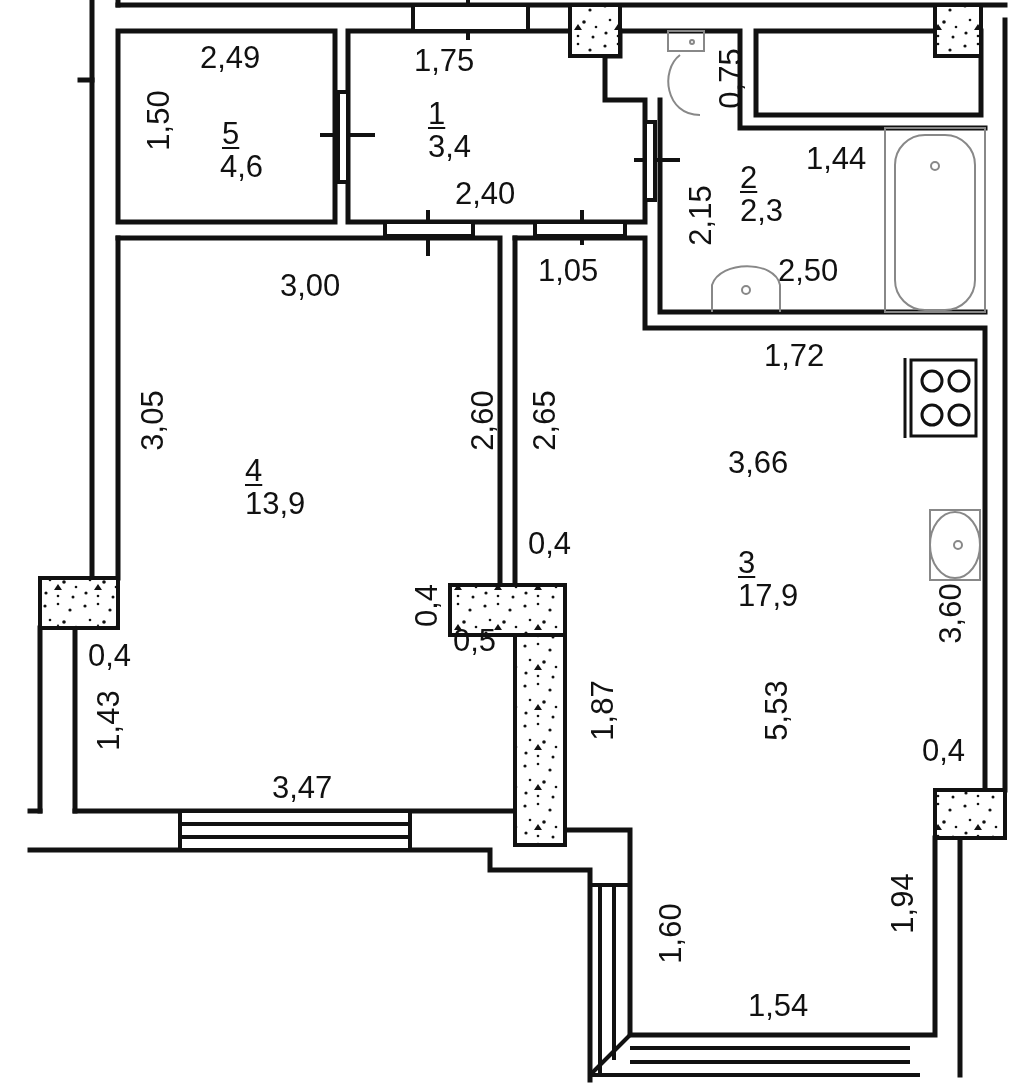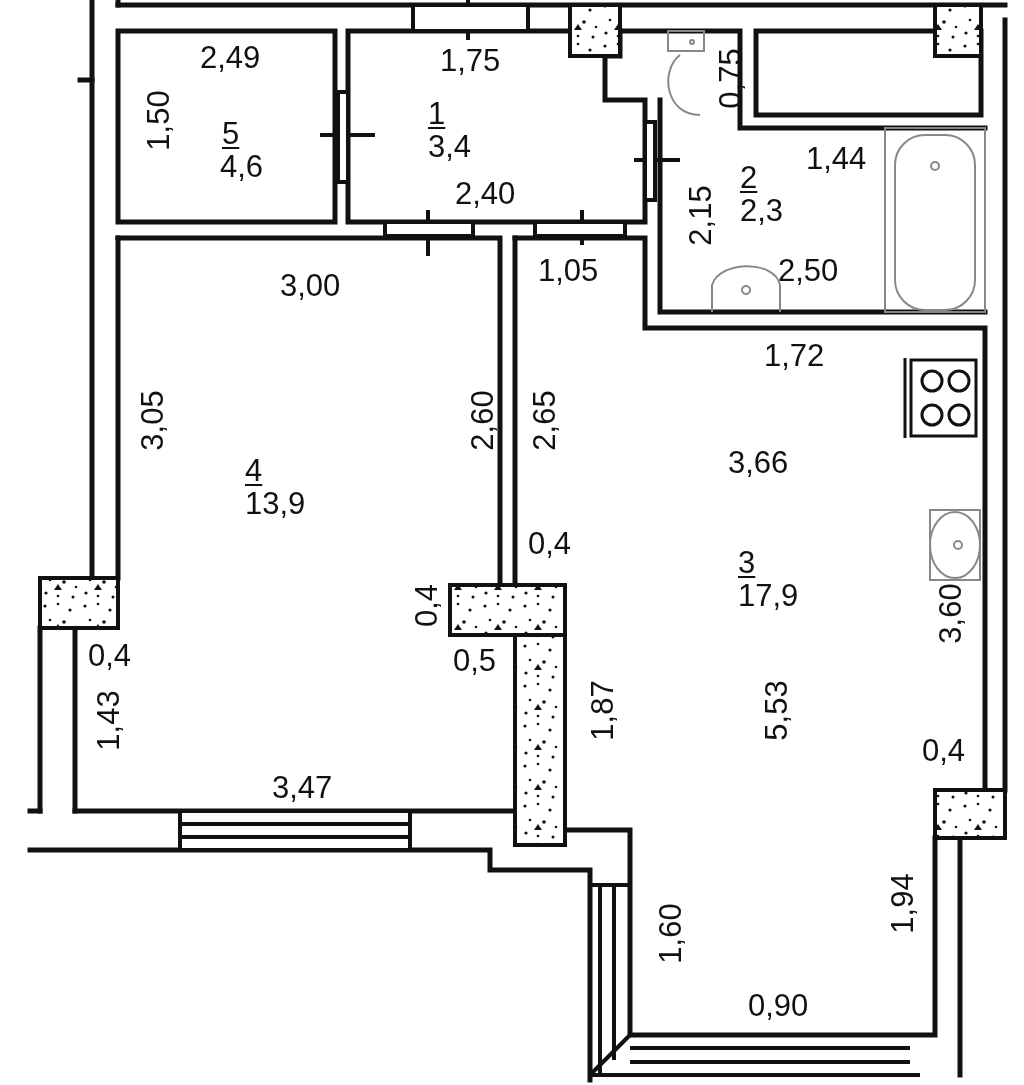--- a/index.html
+++ b/index.html
@@ -129,34 +129,34 @@
   </g>
 </svg>
 
 <div class="room" style="left:220px;top:118px;"><span class="num" style="text-align:left;margin-left:2px">5</span><span>4,6</span></div>
 <div class="room" style="left:428px;top:98px;"><span class="num">1</span><span>3,4</span></div>
 <div class="room" style="left:740px;top:162px;"><span class="num">2</span><span>2,3</span></div>
 <div class="room" style="left:245px;top:455px;"><span class="num">4</span><span>13,9</span></div>
 <div class="room" style="left:738px;top:547px;"><span class="num">3</span><span>17,9</span></div>
 
 <span class="lbl" style="left:200px;top:42px">2,49</span>
-<span class="lbl" style="left:440px;top:45px">1,75</span>
+<span class="lbl" style="left:414px;top:45px">1,75</span>
 <span class="lbl" style="left:455px;top:178px">2,40</span>
 <span class="lbl" style="left:806px;top:143px">1,44</span>
 <span class="lbl" style="left:778px;top:255px">2,50</span>
 <span class="lbl" style="left:280px;top:270px">3,00</span>
 <span class="lbl" style="left:538px;top:255px">1,05</span>
 <span class="lbl" style="left:764px;top:340px">1,72</span>
 <span class="lbl" style="left:728px;top:447px">3,66</span>
 <span class="lbl" style="left:528px;top:528px">0,4</span>
 <span class="lbl" style="left:88px;top:640px">0,4</span>
-<span class="lbl" style="left:453px;top:645px">0,5</span>
+<span class="lbl" style="left:453px;top:625px">0,5</span>
 <span class="lbl" style="left:272px;top:772px">3,47</span>
 <span class="lbl" style="left:922px;top:735px">0,4</span>
-<span class="lbl" style="left:748px;top:990px">0,90</span>
+<span class="lbl" style="left:748px;top:990px">1,54</span>
 
 <span class="lbl rot" style="left:128px;top:105px">1,50</span>
 <span class="lbl rot" style="left:700px;top:63px">0,75</span>
 <span class="lbl rot" style="left:670px;top:200px">2,15</span>
 <span class="lbl rot" style="left:122px;top:405px">3,05</span>
 <span class="lbl rot" style="left:452px;top:405px">2,60</span>
 <span class="lbl rot" style="left:514px;top:405px">2,65</span>
 <span class="lbl rot" style="left:405px;top:590px">0,4</span>
 <span class="lbl rot" style="left:78px;top:705px">1,43</span>
 <span class="lbl rot" style="left:572px;top:695px">1,87</span>

